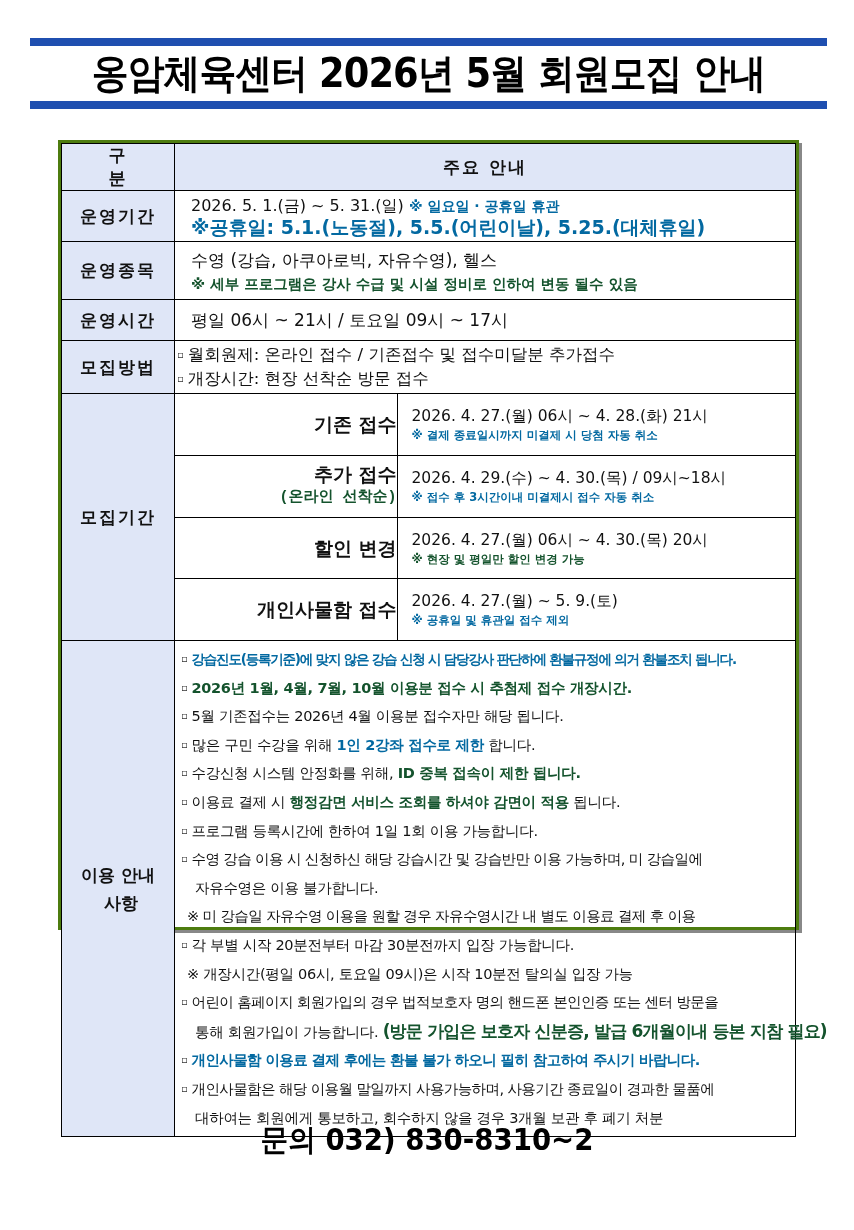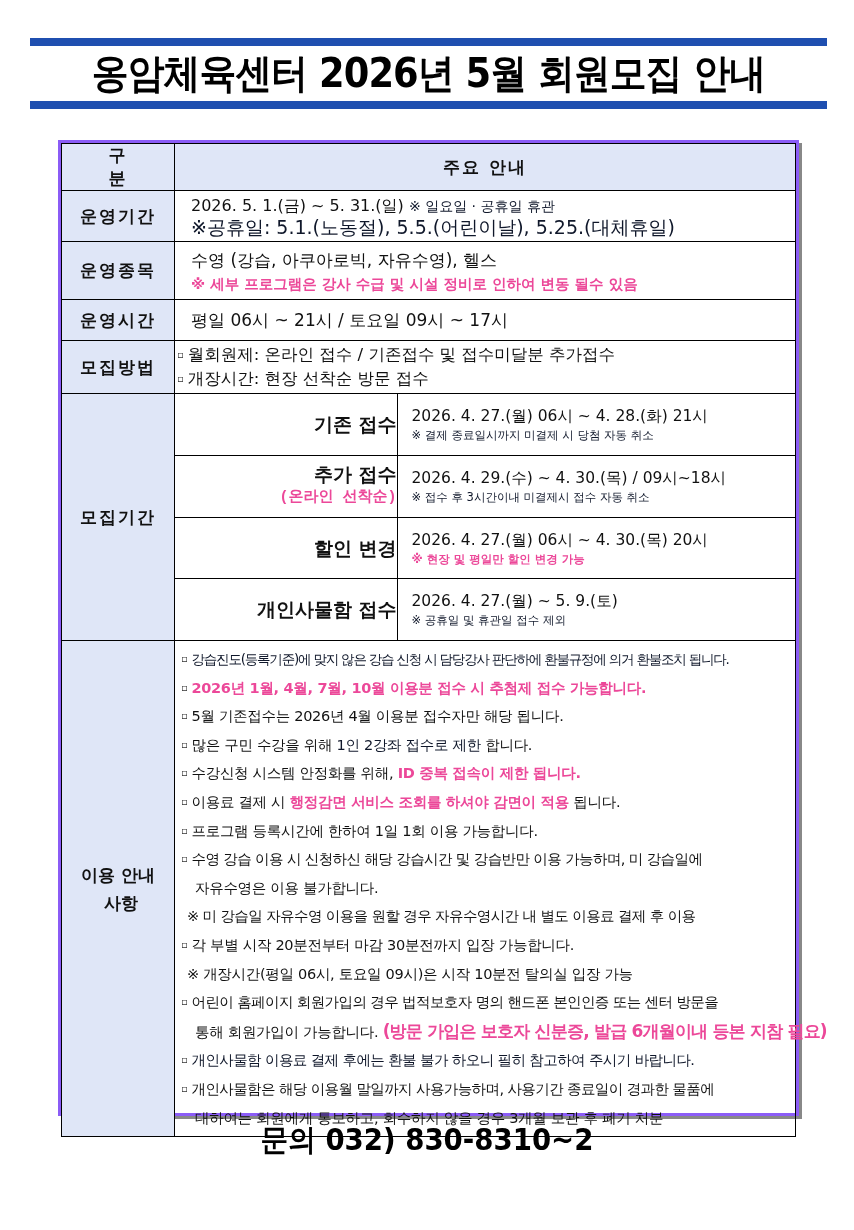--- a/index.html
+++ b/index.html
@@ -11,37 +11,37 @@
   .bar.bottom { top: 101px; }
   .title {
     position: absolute; left: 30px; width: 797px; top: 46px; height: 55px;
     text-align: center; font-weight: bold; font-size: 40px; line-height: 55px;
     letter-spacing: -1px; color: #000;
     font-family: "DejaVu Sans", sans-serif;
     transform: scaleX(0.92); transform-origin: center;
   }
 
   .frame {
-    position: absolute; left: 58px; top: 140px; width: 741px; height: 976px;
-    border: 3px solid #8b5cf6;
+    position: absolute; left: 58px; top: 140px; width: 741px; height: 790px;
+    border: 3px solid #4d7c0f;
     box-shadow: 3px 3px 0 #888;
   }
 
   table.main { width: 100%; height: 100%; border-collapse: collapse; table-layout: fixed; }
   table.main td { border: 1px solid #000; vertical-align: middle; }
   td.lab {
     background: #dfe6f7; width: 113px; text-align: center; font-weight: bold;
     font-size: 17px; letter-spacing: 2px; border-right: 2px solid #000;
   }
   .hdr td { background: #dfe6f7; font-weight: bold; font-size: 17px; text-align: center; height: 33px; border-bottom: 2px solid #000; }
   .hdr td.lab { letter-spacing: 22px; padding-left: 20px; }
 
   td.content { padding: 2px 0 2px 16px; font-size: 16px; line-height: 24px; }
-  .red { color: #0f172a; font-weight: normal; }
-  .blue { color: #ec4899; font-weight: bold; }
+  .red { color: #0369a1; font-weight: bold; }
+  .blue { color: #14532d; font-weight: bold; }
   .small { font-size: 13px; line-height: 20px; }
   .bul { font-size: 10px; vertical-align: 2px; margin-right: 4px; color: #333; }
 
   table.sub { width: 100%; height: 100%; border-collapse: collapse; table-layout: fixed; }
   table.sub td { border: 1px solid #000; border-top: none; border-left: none; }
   table.sub tr:last-child td { border-bottom: none; }
   table.sub td:last-child { border-right: none; }
   td.subl { width: 222px; text-align: right; font-weight: bold; font-size: 19px; line-height: 24px; }
   td.subc { padding-left: 14px; font-size: 15.5px; line-height: 22px; }
   td.subc .small { font-size: 11.5px; line-height: 16px; }
@@ -151,21 +151,21 @@
       </td>
     </tr>
 
     <tr>
       <td class="lab" style="letter-spacing:0;">
         <div style="line-height:28px;">이용 안내</div>
         <div style="line-height:28px;padding-left:6px;">사항</div>
       </td>
       <td class="usage">
         <div class="line"><span class="bul">▫</span><span class="red" style="letter-spacing:-1.2px;font-size:13.5px;">강습진도(등록기준)에 맞지 않은 강습 신청 시 담당강사 판단하에 환불규정에 의거 환불조치 됩니다.</span></div>
-        <div class="line"><span class="bul">▫</span><span class="blue">2026년 1월, 4월, 7월, 10월 이용분 접수 시 추첨제 접수 가능합니다.</span></div>
+        <div class="line"><span class="bul">▫</span><span class="blue">2026년 1월, 4월, 7월, 10월 이용분 접수 시 추첨제 접수 개장시간.</span></div>
         <div class="line"><span class="bul">▫</span><span>5월 기존접수는 2026년 4월 이용분 접수자만 해당 됩니다.</span></div>
         <div class="line"><span class="bul">▫</span><span>많은 구민 수강을 위해 </span><span class="red">1인 2강좌 접수로 제한</span><span> 합니다.</span></div>
         <div class="line"><span class="bul">▫</span><span>수강신청 시스템 안정화를 위해, </span><span class="blue">ID 중복 접속이 제한 됩니다.</span></div>
         <div class="line"><span class="bul">▫</span><span>이용료 결제 시 </span><span class="blue">행정감면 서비스 조회를 하셔야 감면이 적용</span><span> 됩니다.</span></div>
         <div class="line"><span class="bul">▫</span><span>프로그램 등록시간에 한하여 1일 1회 이용 가능합니다.</span></div>
         <div class="line"><span class="bul">▫</span><span style="letter-spacing:-0.6px;">수영 강습 이용 시 신청하신 해당 강습시간 및 강습반만 이용 가능하며,  미 강습일에</span></div>
         <div class="line indent">자유수영은 이용 불가합니다.</div>
         <div class="line note" style="letter-spacing:-0.6px;">※ 미 강습일 자유수영 이용을 원할 경우 자유수영시간 내 별도 이용료 결제 후 이용</div>
         <div class="line"><span class="bul">▫</span><span class="bold">각 부별 시작 20분전부터 마감 30분전까지 입장 가능합니다.</span></div>
         <div class="line note">※ 개장시간(평일 06시, 토요일 09시)은 시작 10분전 탈의실 입장 가능</div>

